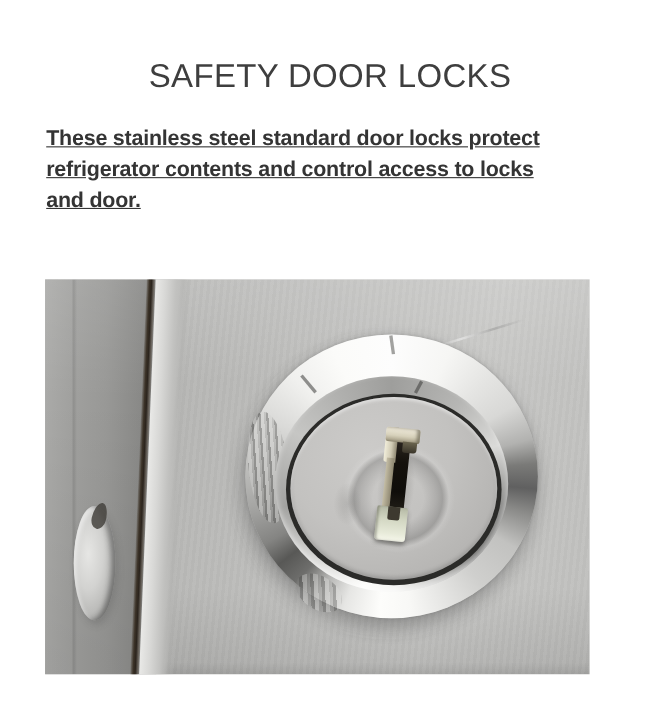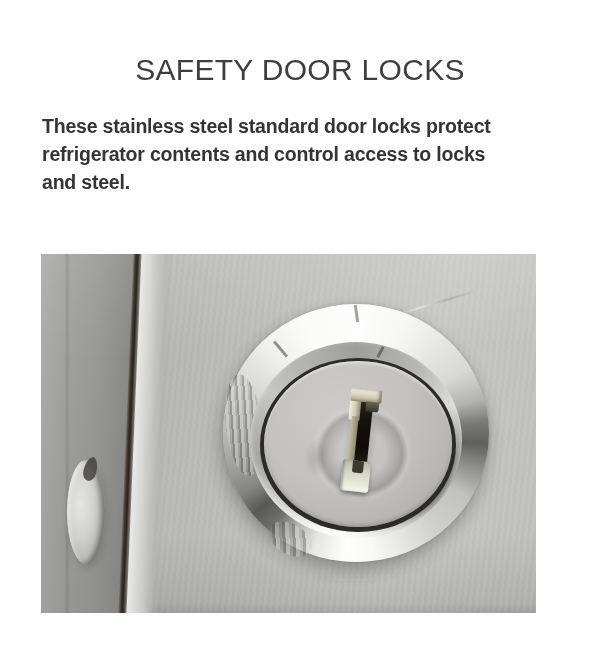--- a/index.html
+++ b/index.html
@@ -10,21 +10,21 @@
   }
   
   .title{
     position:absolute;top:33px;left:0;width:600px;text-align:center;
     font-size:30px;font-weight:400;color:#3e3e3e;letter-spacing:.3px;white-space:nowrap;
   }
   .desc{
     position:absolute;top:92px;left:42px;width:520px;
     font-size:19.5px;line-height:28px;font-weight:bold;color:#343434;letter-spacing:-.2px;
   }
-  .desc span{display:block;}
+  .desc span{display:block;text-decoration:underline;}
   
   .photo{
     position:absolute;left:41px;top:254px;width:495px;height:359px;margin:0;overflow:hidden;
     background:linear-gradient(103deg,#aeaeac 0%,#bbbbb9 38%,#c7c7c5 72%,#bfbfbd 100%);
   }
   .photo *{position:absolute;}
   .ph-sheen{
     left:0;top:0;right:0;bottom:0;
     background:linear-gradient(to bottom,rgba(255,255,255,.14),rgba(255,255,255,0) 26%,rgba(0,0,0,0) 78%,rgba(0,0,0,.08) 97%,rgba(0,0,0,.16) 100%);
   }
@@ -136,21 +136,21 @@
 </head>
 <body>
 
 <div class="page">
 
   <h1 class="title">SAFETY DOOR LOCKS</h1>
 
   <p class="desc">
     <span>These stainless steel standard door locks protect</span>
     <span>refrigerator contents and control access to locks</span>
-    <span>and steel.</span>
+    <span>and door.</span>
   </p>
 
   <figure class="photo">
     <div class="ph-sheen"></div>
     <div class="ph-brush"></div>
 
     <div class="left-panel"></div>
     <div class="seam-col">
       <div class="seam"></div>
       <div class="seam-strip"></div>

